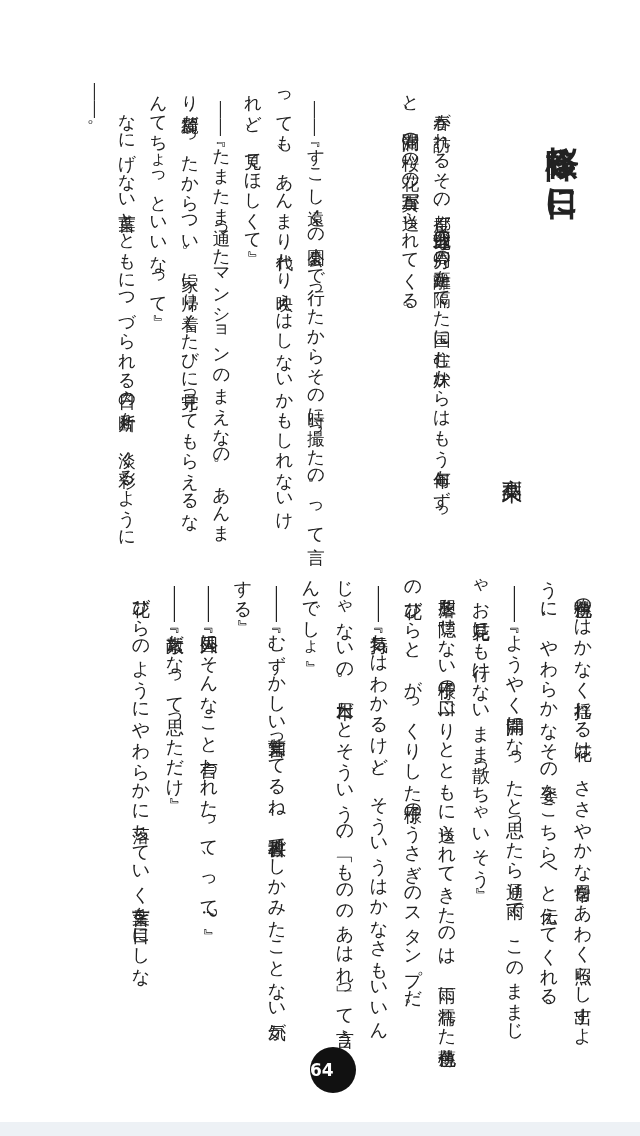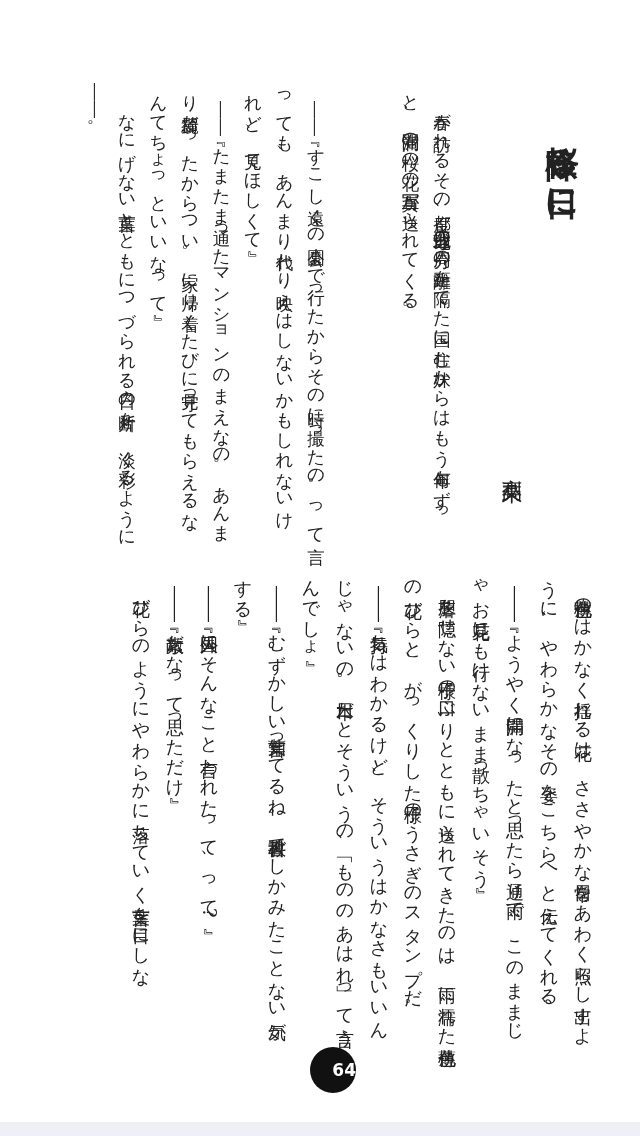--- a/index.html
+++ b/index.html
@@ -76,21 +76,21 @@
     position: absolute;
     left: 310px;
     top: 1047px;
     width: 46px;
     height: 46px;
     border-radius: 50%;
     background: #111111;
     color: #ffffff;
     display: flex;
     align-items: center;
-    justify-content: flex-end;
+    justify-content: flex-start;
     font-family: "DejaVu Sans", "Liberation Sans", sans-serif;
     font-size: 17px;
     font-weight: bold;
   }
   
   .footer-band {
     position: absolute;
     left: 0;
     bottom: 0;
     width: 640px;

